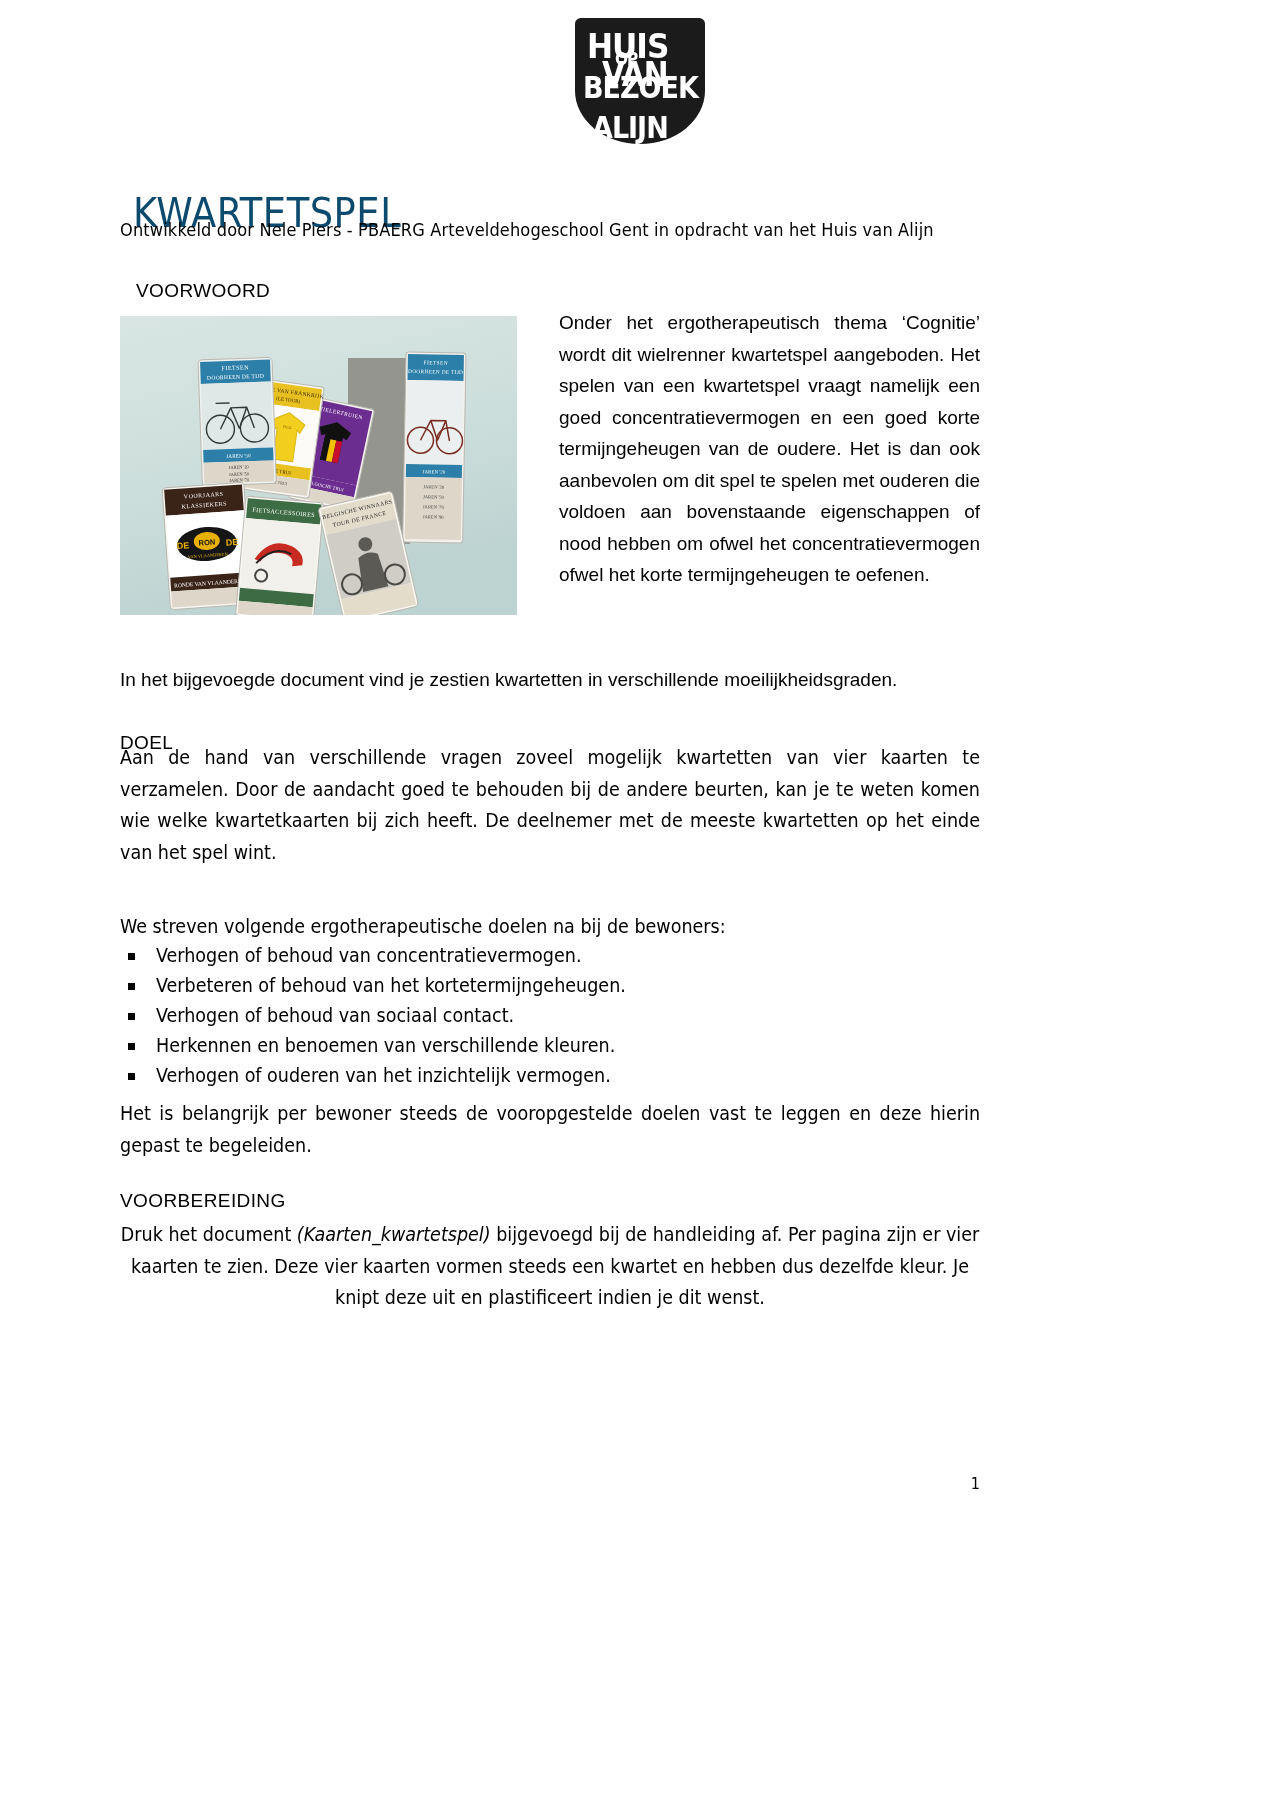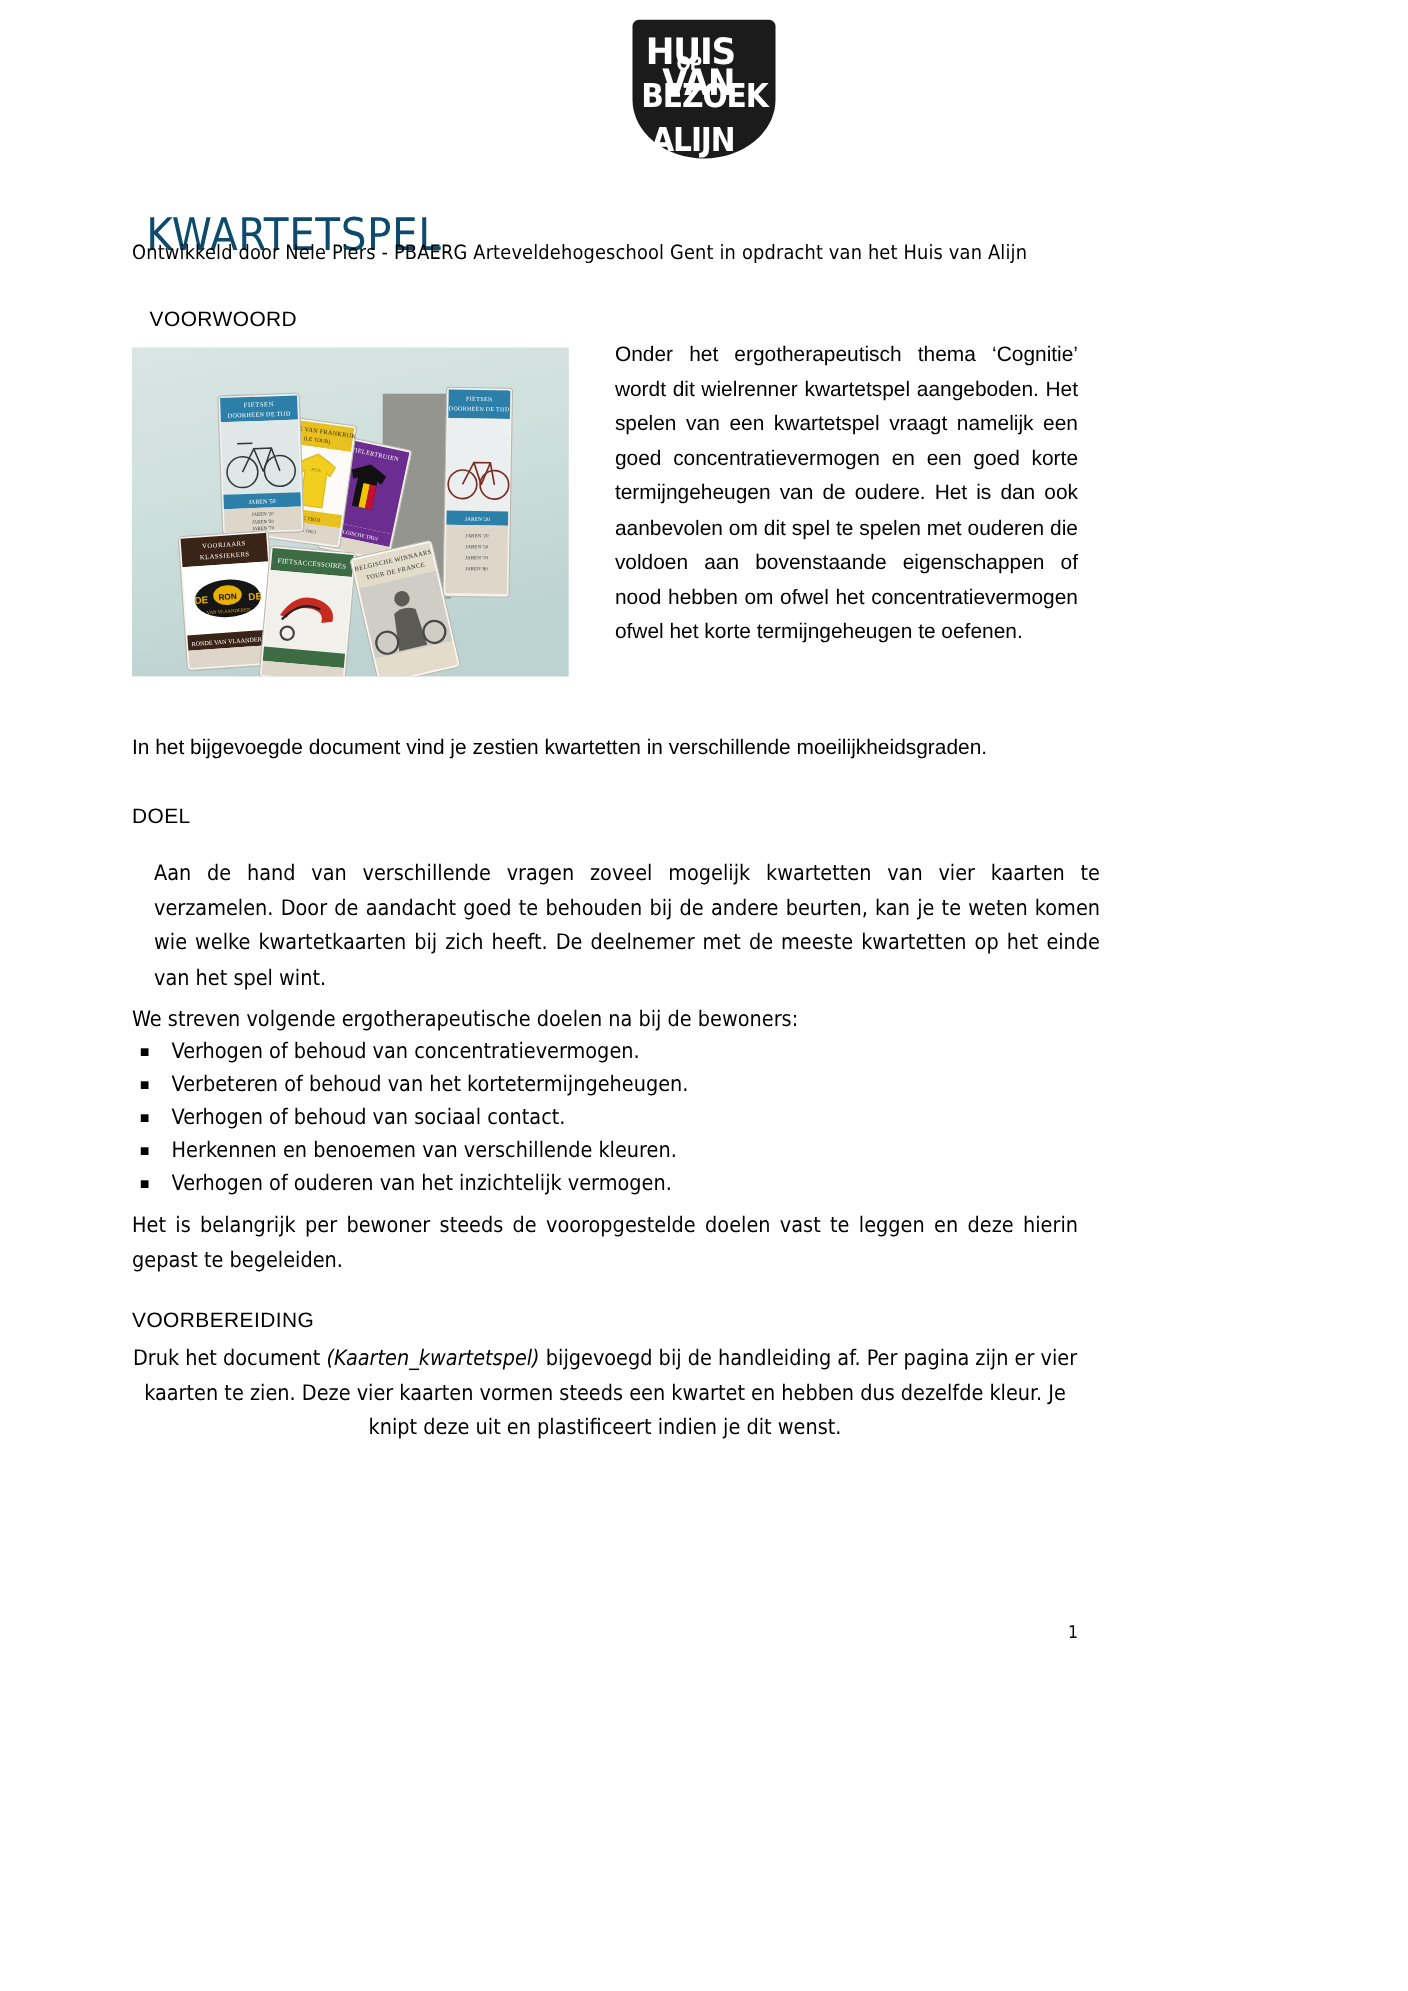--- a/index.html
+++ b/index.html
@@ -119,25 +119,24 @@
     line-height: 31.5px;
     text-align: justify;
     font-family: "Liberation Sans", sans-serif;
   }
 
   .p-bijgevoegd { top: 664px; }
 
   .h-doel { position: absolute; left: 120px; top: 732px; }
 
   .p-doel {
-    top: 778px;
-    font-family: "Liberation Sans Narrow", "DejaVu Sans Condensed", "Liberation Sans", sans-serif;
-    font-size: 19.5px;
-    line-height: 31.5px;
-    margin-left: 20px;
+    top: 742px;
+    font-family: "Liberation Sans Narrow", "DejaVu Sans Condensed", "Liberation Sans", sans-serif;
+    font-size: 19.5px;
+    line-height: 31.5px;
   }
 
   .p-streven {
     position: absolute;
     left: 120px;
     top: 911px;
     width: 860px;
     font-size: 19.5px;
     line-height: 31.5px;
     font-family: "Liberation Sans Narrow", "DejaVu Sans Condensed", "Liberation Sans", sans-serif;

